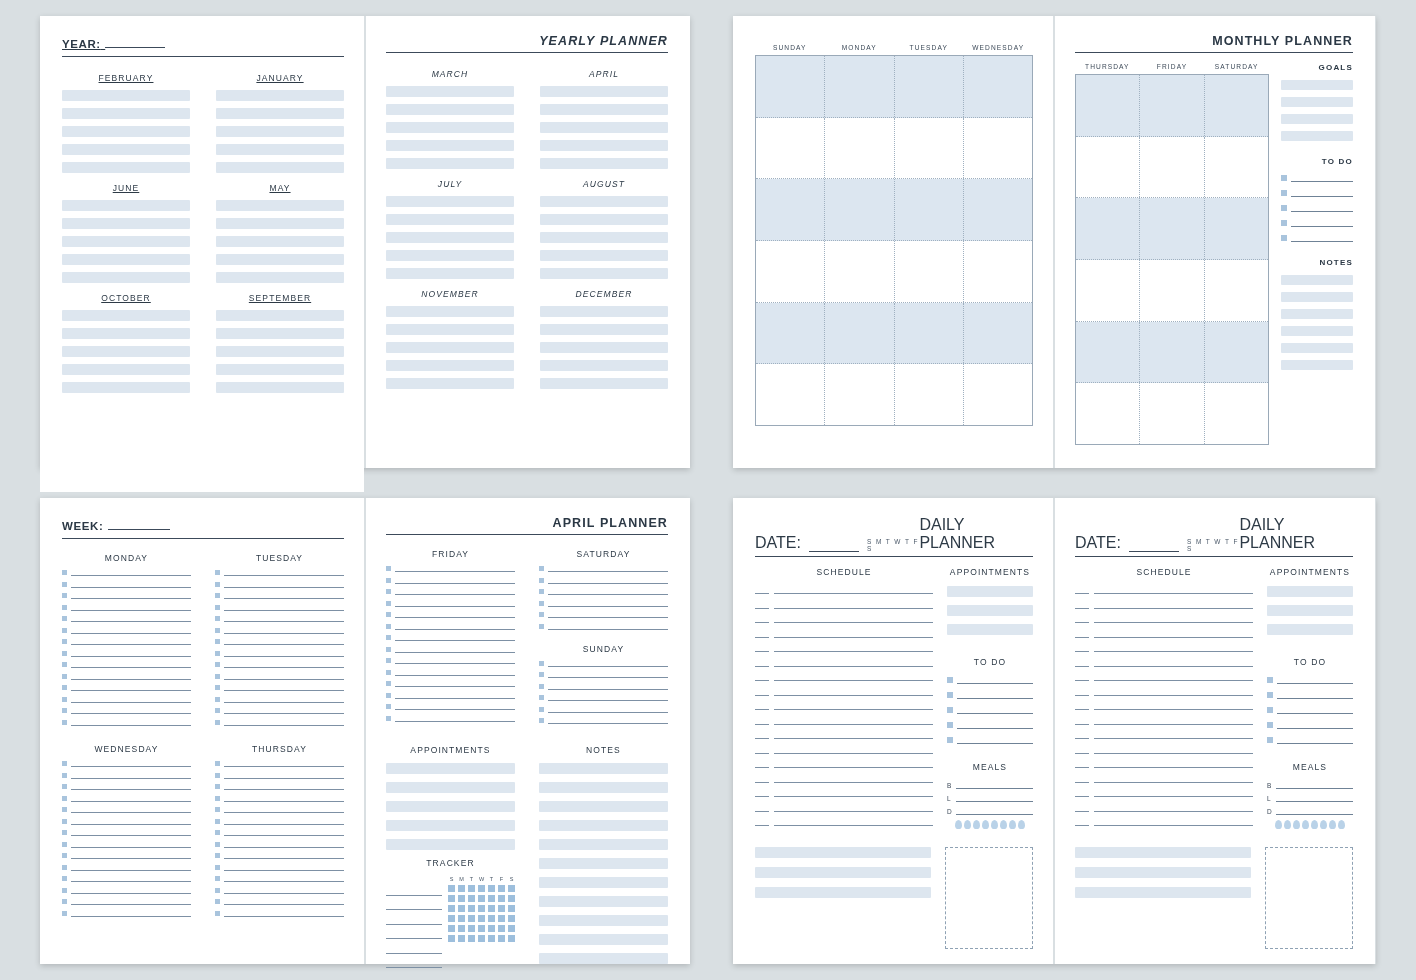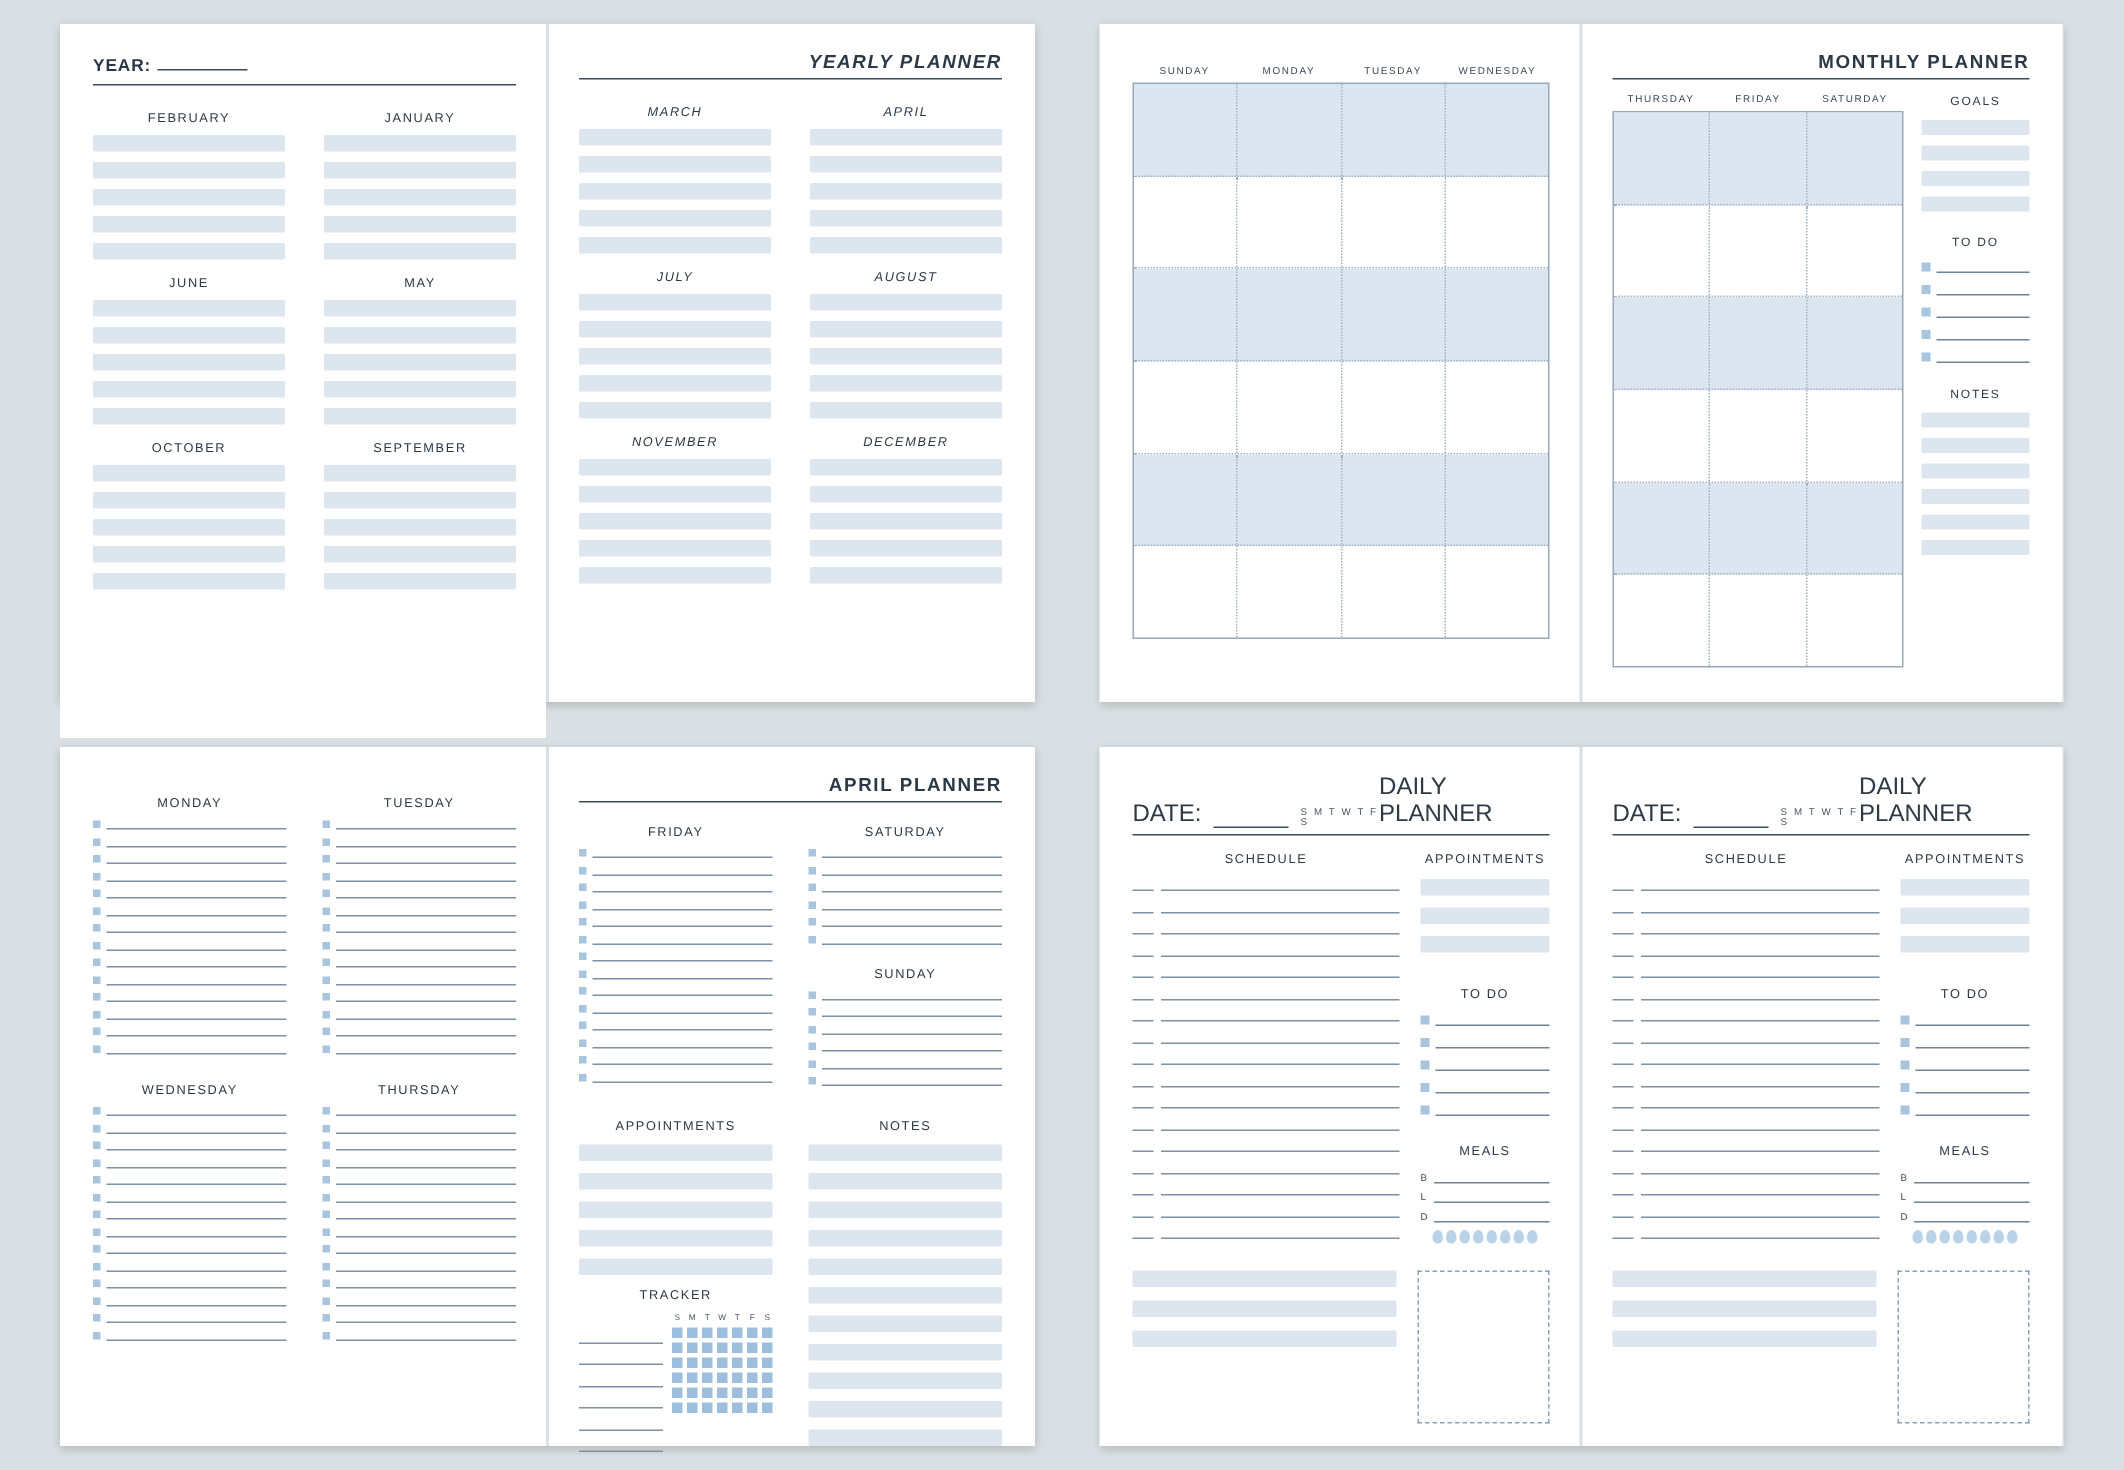--- a/index.html
+++ b/index.html
@@ -40,21 +40,21 @@
   .cal{border:1px solid #9aa9b8;display:flex;flex-direction:column;}
   .cal .row{display:flex;flex:1;border-bottom:1px dotted #9fb0c0;}
   .cal .row:last-child{border-bottom:none;}
   .cal .row.shade{background:#dce6f0;}
   .cal .cell{flex:1;border-right:1px dotted #9fb0c0;}
   .cal .cell:last-child{border-right:none;}
 
   .m-right{display:flex;margin-top:10px;}
   .m-cal-wrap{flex:1;}
   .side{width:72px;margin-left:12px;}
-  .side h4{font-size:8px;letter-spacing:1.2px;text-align:center;font-weight:400;margin:0 0 8px;color:#2b3845;}
+  .side h4{font-size:8px;letter-spacing:1.2px;text-align:right;font-weight:700;margin:0 0 8px;color:#2b3845;}
   .side .bar{height:10px;background:#dde6ef;margin-bottom:7px;border-radius:1px;}
   .todo-line{display:flex;align-items:center;margin-bottom:7px;}
   .chk{width:6px;height:6px;background:#a9c4dd;margin-right:4px;flex:none;}
   .ln{flex:1;border-bottom:1px solid #6f8296;height:7px;}
 
   
   .w-cols{display:flex;gap:24px;margin-top:12px;}
   .wcol{flex:1;}
   .dayttl{font-size:8.5px;letter-spacing:1.1px;text-align:center;margin:8px 0 6px;color:#2b3845;}
   .dayttl.first{margin-top:2px;}
@@ -94,21 +94,21 @@
   .d-foot .bars{flex:1;}
   .d-foot .bars .bar{height:11px;background:#dde6ef;margin-bottom:9px;border-radius:1px;}
   .notebox{width:86px;height:100px;border:1px dashed #8fa2b4;}
 </style>
 </head>
 <body>
 
 <div class="stage">
 
   <div class="spread" style="left:40px;top:16px;width:650px;height:452px;">
-    <div class="page left" style="width:324px;height:476px;">
+    <div class="page left" style="width:324px;height:476px;text-decoration:underline;">
       <div class="hdr">
         <div><span class="lbl">YEAR:</span>
           <span class="blank" style="width:60px;"></span></div>
       </div>
       <div class="year-cols">
         <div class="ycol">
           <div class="mon first">FEBRUARY</div>
           <div class="bars">
             <div class="bar"></div>
               <div class="bar"></div>
@@ -353,20 +353,24 @@
           <div class="bar"></div>
           <div class="bar"></div>
           <div class="bar"></div>
         </div>
       </div>
     </div>
   </div>
 
   <div class="spread" style="left:40px;top:498px;width:650px;height:466px;">
     <div class="page left" style="width:324px;height:466px;">
+      <div class="hdr">
+        <div><span class="lbl">WEEK:</span>
+          <span class="blank" style="width:62px;"></span></div>
+      </div>
       <div class="w-cols">
         <div class="wcol">
           <div class="dayttl first">MONDAY</div>
           <div class="wline">
               <span class="chk"></span>
               <span class="ln"></span>
             </div>
           <div class="wline">
               <span class="chk"></span>
               <span class="ln"></span>

